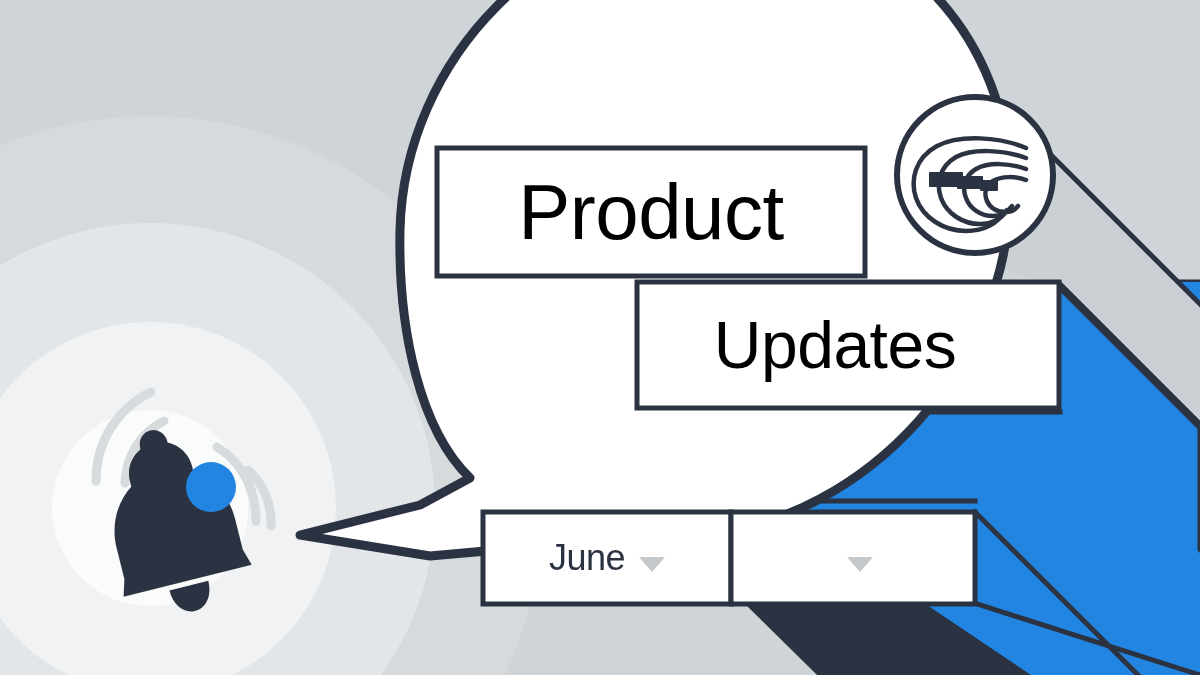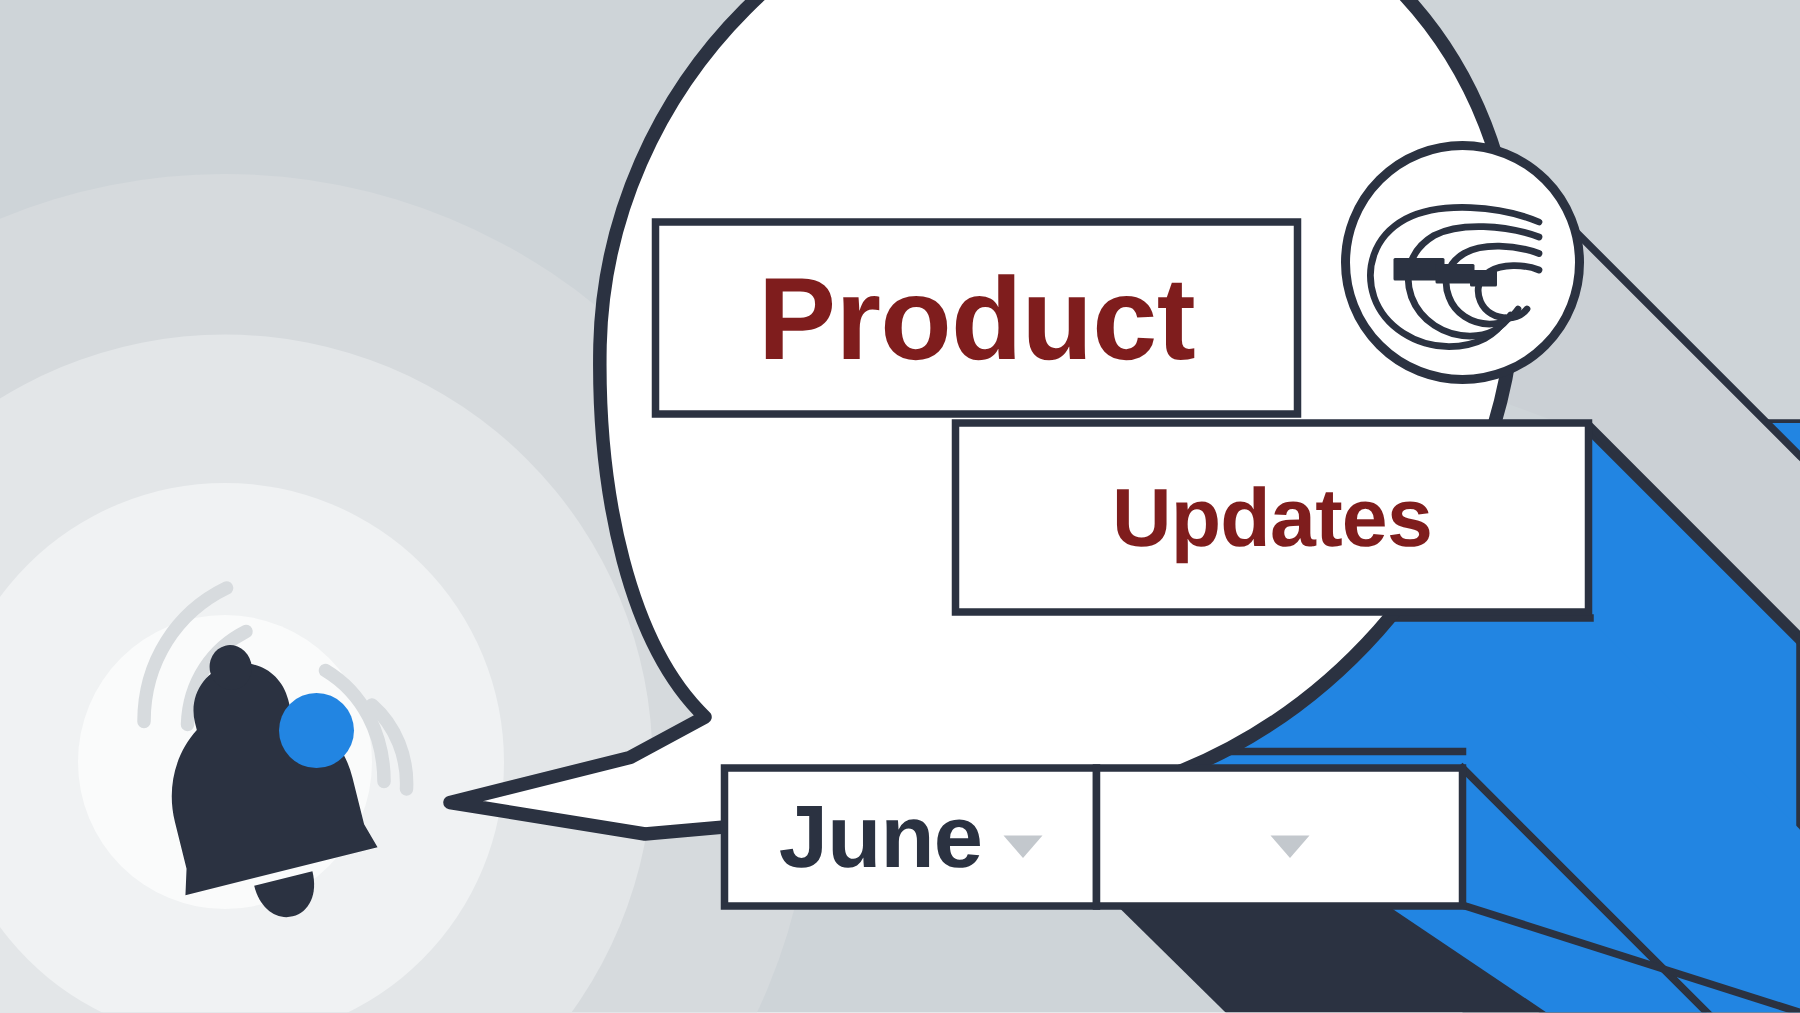--- a/index.html
+++ b/index.html
@@ -24,44 +24,44 @@
     width: 1200px;
     height: 675px;
     display: block;
   }
   
   .textbox-label {
     position: absolute;
     display: flex;
     align-items: center;
     justify-content: center;
-    color: #7f1d1d;
-    font-weight: bold;
+    color: #000000;
+    font-weight: normal;
     letter-spacing: -0.5px;
     white-space: nowrap;
     pointer-events: none;
   }
   #label-product {
     left: 437px; top: 148px;
     width: 428px; height: 128px;
     font-size: 78px;
   }
   #label-updates {
-    left: 637px; top: 282px;
+    left: 624px; top: 282px;
     width: 422px; height: 126px;
-    font-size: 55px;
+    font-size: 66px;
   }
   .select-label {
     position: absolute;
     display: flex;
     align-items: center;
     justify-content: center;
     color: #2b3241;
-    font-weight: bold;
-    font-size: 59px;
+    font-weight: normal;
+    font-size: 36px;
     letter-spacing: -0.5px;
     white-space: nowrap;
     text-align: center;
   }
   #label-month {
     left: 483px; top: 512px;
     width: 248px; height: 92px;
   }
   #label-year {
     left: 731px; top: 512px;

